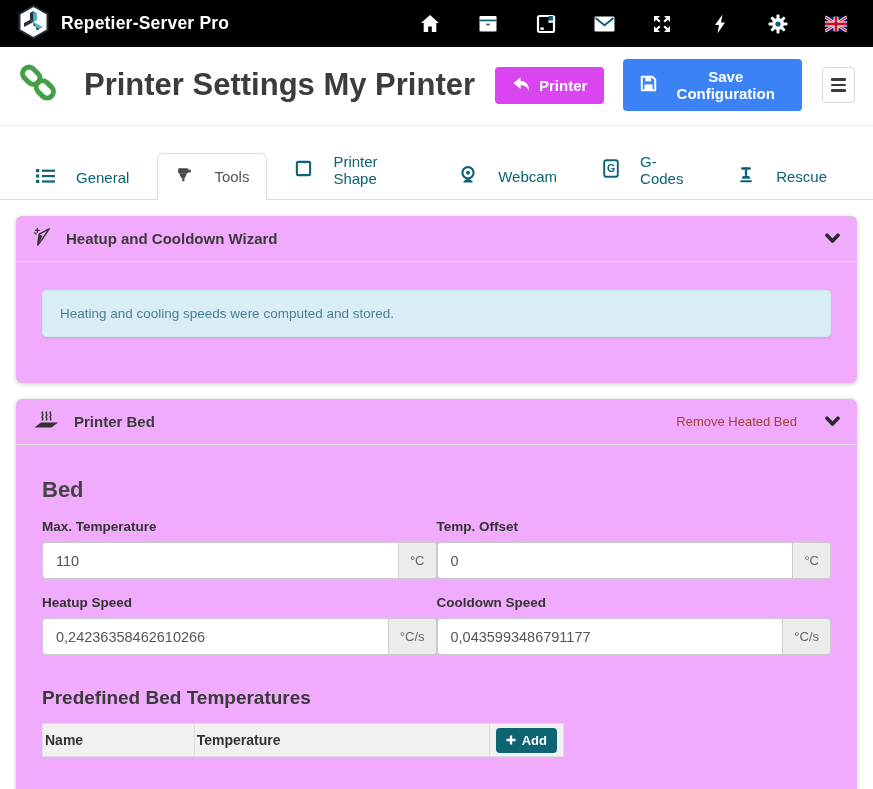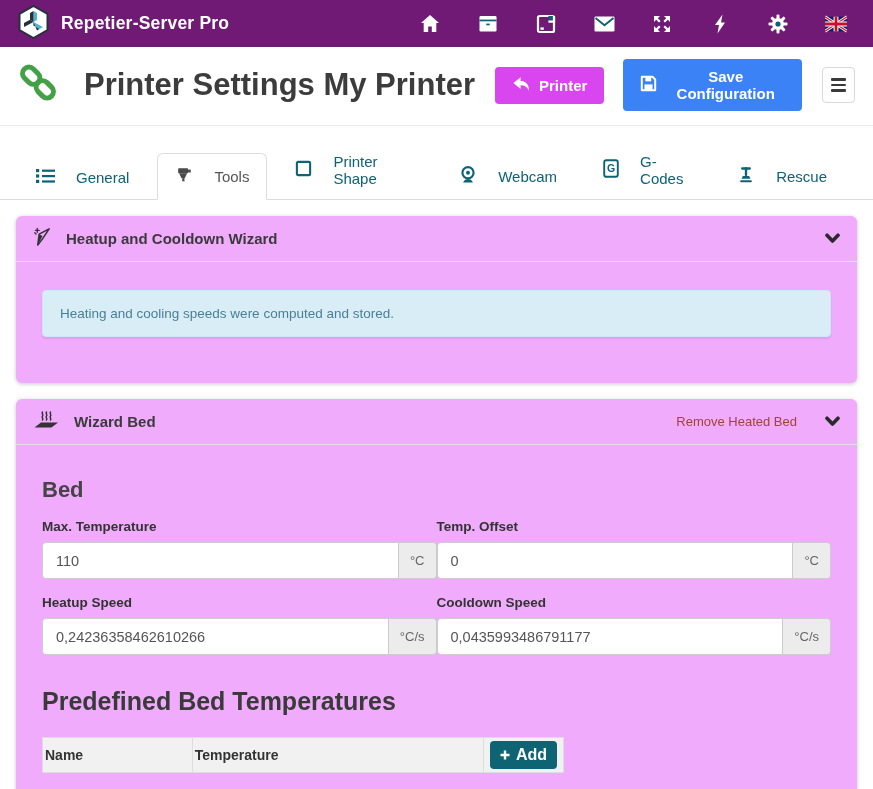--- a/index.html
+++ b/index.html
@@ -1,20 +1,20 @@
 <!DOCTYPE html>
 <html><head>
 <meta charset="utf-8">
 <style>
   * { margin:0; padding:0; box-sizing:border-box; }
   html,body { width:873px; height:789px; overflow:hidden; background:#fff;
     font-family:"Liberation Sans", sans-serif; }
 
   
-  .navbar { height:47px; background:#701a75; display:flex; 
+  .navbar { height:47px; background:#000000; display:flex; 
     padding:0 18px; box-shadow:0 2px 3px rgba(0,0,0,.25); }
   .brand { display:flex; align-items:center; gap:12px; cursor:pointer; }
   .brand-name { color:#fff; font-size:17.5px; font-weight:700; letter-spacing:.2px; }
   .nav-icons { margin-left:auto; display:flex; align-items:center; gap:36px; padding-right:8px; }
   .nav-icon { width:22px; height:20px; display:flex; align-items:center; justify-content:center; cursor:pointer; }
 
   
   .page-header { display:flex; align-items:center; padding:12px 18px 14px 18px;
     border-bottom:1px solid #ececec; background:#fff; }
   .page-title { font-size:31px; font-weight:700; color:#3c3c3c; margin-left:26px; white-space:nowrap; }
@@ -57,29 +57,29 @@
   .form-grid { display:grid; grid-template-columns:1fr 1fr; }
   .field-label { font-size:13.5px; font-weight:700; color:#333; margin:16px 0 8px 0; }
   .input-group { display:flex; width:100%; }
   .input-group input { flex:1; min-width:0; height:37px; border:1px solid #ccc;
     border-radius:4px 0 0 4px; padding:0 13px; font-size:14.5px; color:#555;
     background:#fff; font-family:"Liberation Sans",sans-serif; outline:none; }
   .input-addon { background:#ececec; border:1px solid #ccc; border-left:none;
     border-radius:0 4px 4px 0; display:flex; align-items:center; padding:0 11px;
     font-size:13px; color:#666; }
 
-  .table-title { font-size:25px; font-weight:600; color:#3a3a3a; margin:32px 0 21px 0; }
+  .table-title { font-size:19px; font-weight:600; color:#3a3a3a; margin:32px 0 14px 0; }
   table.pred-table { border-collapse:collapse; width:522px; background:#f1f1f1; }
   .pred-table th { border:1px solid #ddd; text-align:left; font-size:14px; color:#333;
     padding:8px 2px; font-weight:700; }
   .pred-table th.col-name { width:157px; }
   .pred-table th.col-temp { width:305px; }
   .pred-table th.col-action { width:60px; padding:3px 6px; }
   .btn-add { display:inline-flex; align-items:center; gap:6px; background:#0f6474; color:#fff;
-    border:none; border-radius:4px; font-size:16px; font-weight:600; padding:5px 10px;
+    border:none; border-radius:4px; font-size:13px; font-weight:600; padding:5px 10px;
     cursor:pointer; font-family:"Liberation Sans",sans-serif; }
 </style>
 </head>
 <body>
 
 <div class="navbar">
   <div class="brand">
     <span>
       <svg width="31" height="34" viewBox="0 0 31 34">
         <polygon points="15.5,1 29.5,9 29.5,25 15.5,33 1.5,25 1.5,9" fill="#fff" stroke="#25303a" stroke-width="2"></polygon>
@@ -291,21 +291,21 @@
     <span>
       <svg width="27" height="20" viewBox="0 0 27 20">
         <path d="M1.5,17.5 L8,12.5 H25 L18.5,17.5 Z" fill="#333"></path>
         <g fill="none" stroke="#333" stroke-width="1.5" stroke-linecap="round">
           <path d="M9.5,10 c1.4,-1.2 -1.4,-2.6 0,-4 c1.4,-1.2 -1.4,-2.6 0,-4"></path>
           <path d="M13.5,10 c1.4,-1.2 -1.4,-2.6 0,-4 c1.4,-1.2 -1.4,-2.6 0,-4"></path>
           <path d="M17.5,10 c1.4,-1.2 -1.4,-2.6 0,-4 c1.4,-1.2 -1.4,-2.6 0,-4"></path>
         </g>
       </svg>
     </span>
-    <span class="panel-title">Wizard Bed</span>
+    <span class="panel-title">Printer Bed</span>
     <span class="spacer"></span>
     <span class="remove-link">Remove Heated Bed</span>
     <span class="chevron">
       <svg width="15" height="11" viewBox="0 0 15 11">
           <path d="M2,2.2 L7.5,8 L13,2.2" fill="none" stroke="#2a2a2a" stroke-width="3.6" stroke-linecap="round" stroke-linejoin="round"></path>
         </svg>
     </span>
   </div>
 
   <div class="bed-body">

